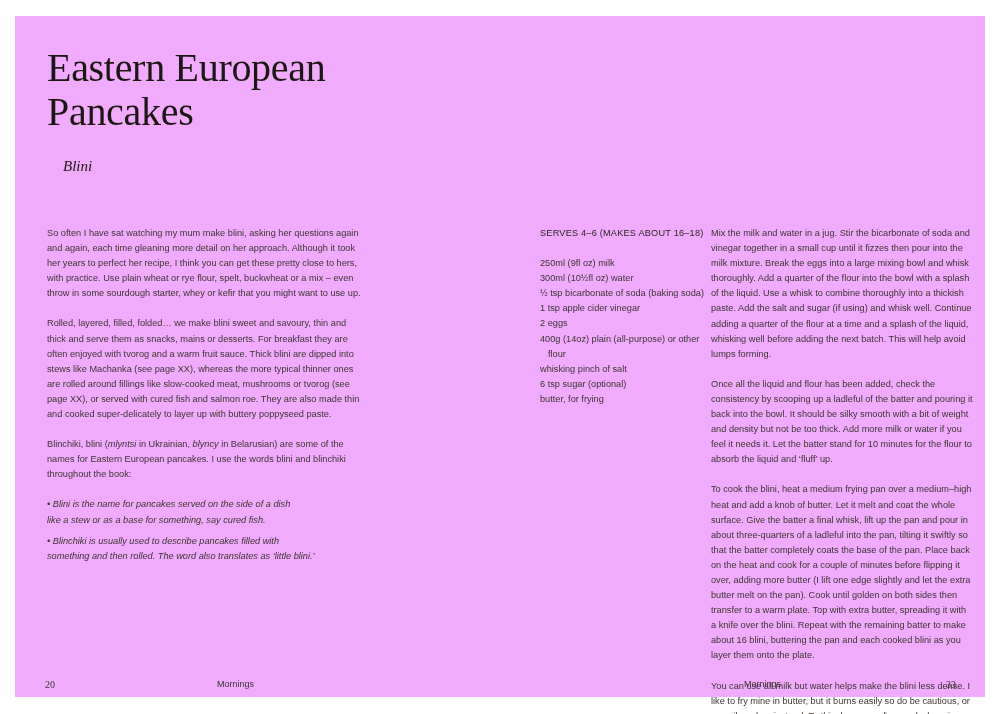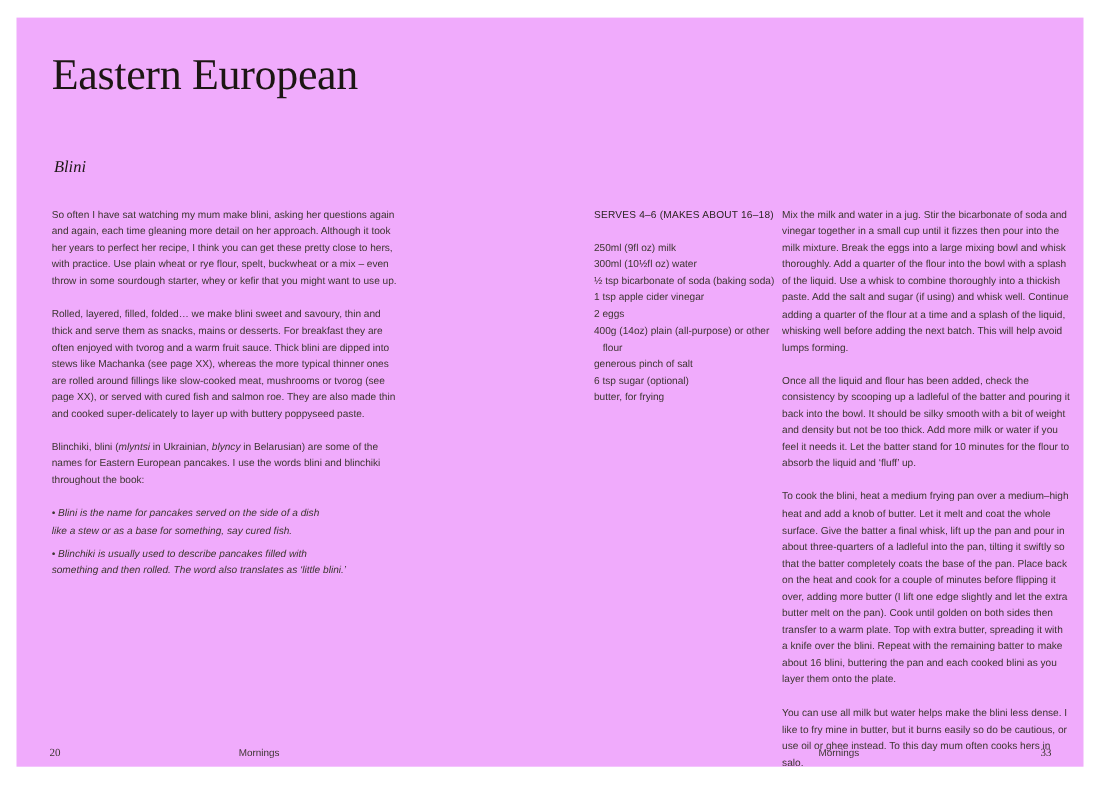--- a/index.html
+++ b/index.html
@@ -32,32 +32,33 @@
       font-weight: normal;
       font-size: 40px;
       line-height: 44px;
       letter-spacing: -0.3px;
       color: #1c1614;
     }
     .subtitle {
       position: absolute;
       left: 32px;
       top: 126px;
-      margin: 2px;
+      margin: 16px;
       font-family: "Liberation Serif", "DejaVu Serif", serif;
       font-style: italic;
       font-weight: normal;
       font-size: 15px;
       color: #1c1614;
     }
     .col {
       position: absolute;
       font-size: 9.2px;
       line-height: 15.1px;
       color: #3d3531;
+      margin-top: 38px;
     }
     .col p {
       margin: 0 0 15px 0;
     }
     .intro {
       left: 32px;
       top: 172px;
       width: 320px;
     }
     .intro .bullet {
@@ -110,20 +111,21 @@
     }
     .hl { font-style: italic; }
   </style>
 </head>
 <body>
 
 <div class="spread">
 
   <h1 class="title">
     <span>Eastern European</span><br>
+    <span>Pancakes</span>
   </h1>
 
   <h2 class="subtitle">Blini</h2>
 
   <div class="col intro">
     <p>So often I have sat watching my mum make blini, asking her questions again and again, each time gleaning more detail on her approach. Although it took her years to perfect her recipe, I think you can get these pretty close to hers, with practice. Use plain wheat or rye flour, spelt, buckwheat or a mix – even throw in some sourdough starter, whey or kefir that you might want to use up.</p>
     <p>Rolled, layered, filled, folded… we make blini sweet and savoury, thin and thick and serve them as snacks, mains or desserts. For breakfast they are often enjoyed with tvorog and a warm fruit sauce. Thick blini are dipped into stews like Machanka (see page XX), whereas the more typical thinner ones are rolled around fillings like slow-cooked meat, mushrooms or tvorog (see page XX), or served with cured fish and salmon roe. They are also made thin and cooked super-delicately to layer up with buttery poppyseed paste.</p>
     <p>
       <span>Blinchiki, blini (</span><span class="hl">mlyntsi</span><span> in Ukrainian, </span><span class="hl">blyncy</span><span> in Belarusian) are some of the names for Eastern European pancakes. I use the words blini and blinchiki throughout the book:</span>
     </p>
@@ -139,21 +141,21 @@
 
   <div class="col ingredients">
     <div class="serves">SERVES 4–6 (MAKES ABOUT 16–18)</div>
     <ul class="ing-list">
       <li>250ml (9fl oz) milk</li>
       <li>300ml (10½fl oz) water</li>
       <li>½ tsp bicarbonate of soda (baking soda)</li>
       <li>1 tsp apple cider vinegar</li>
       <li>2 eggs</li>
       <li>400g (14oz) plain (all-purpose) or other flour</li>
-      <li>generous pinch of salt</li>
+      <li>whisking pinch of salt</li>
       <li>6 tsp sugar (optional)</li>
       <li>butter, for frying</li>
     </ul>
   </div>
 
   <div class="col method">
     <p>Mix the milk and water in a jug. Stir the bicarbonate of soda and vinegar together in a small cup until it fizzes then pour into the milk mixture. Break the eggs into a large mixing bowl and whisk thoroughly. Add a quarter of the flour into the bowl with a splash of the liquid. Use a whisk to combine thoroughly into a thickish paste. Add the salt and sugar (if using) and whisk well. Continue adding a quarter of the flour at a time and a splash of the liquid, whisking well before adding the next batch. This will help avoid lumps forming.</p>
     <p>Once all the liquid and flour has been added, check the consistency by scooping up a ladleful of the batter and pouring it back into the bowl. It should be silky smooth with a bit of weight and density but not be too thick. Add more milk or water if you feel it needs it. Let the batter stand for 10 minutes for the flour to absorb the liquid and ‘fluff’ up.</p>
     <p>To cook the blini, heat a medium frying pan    over a medium–high heat and add a knob of butter. Let it melt and coat the whole surface. Give the batter a final whisk, lift up the pan and pour in about three-quarters of a ladleful into the pan, tilting it swiftly so that the batter completely coats the base of the pan. Place back on the heat and cook for a couple of minutes before flipping it over, adding more butter (I lift one edge slightly and let the extra butter melt on the pan). Cook until golden on both sides then transfer to a warm plate. Top with extra butter, spreading it with a knife over the blini. Repeat with the remaining batter to make about 16 blini, buttering the pan and each cooked blini as you layer them onto the plate.</p>
     <div class="tips-text"> You can use all milk but water helps make the blini less dense. I like to fry mine in butter, but it burns easily so do be cautious, or use oil or ghee instead. To this day mum often cooks hers in salo.</div>

